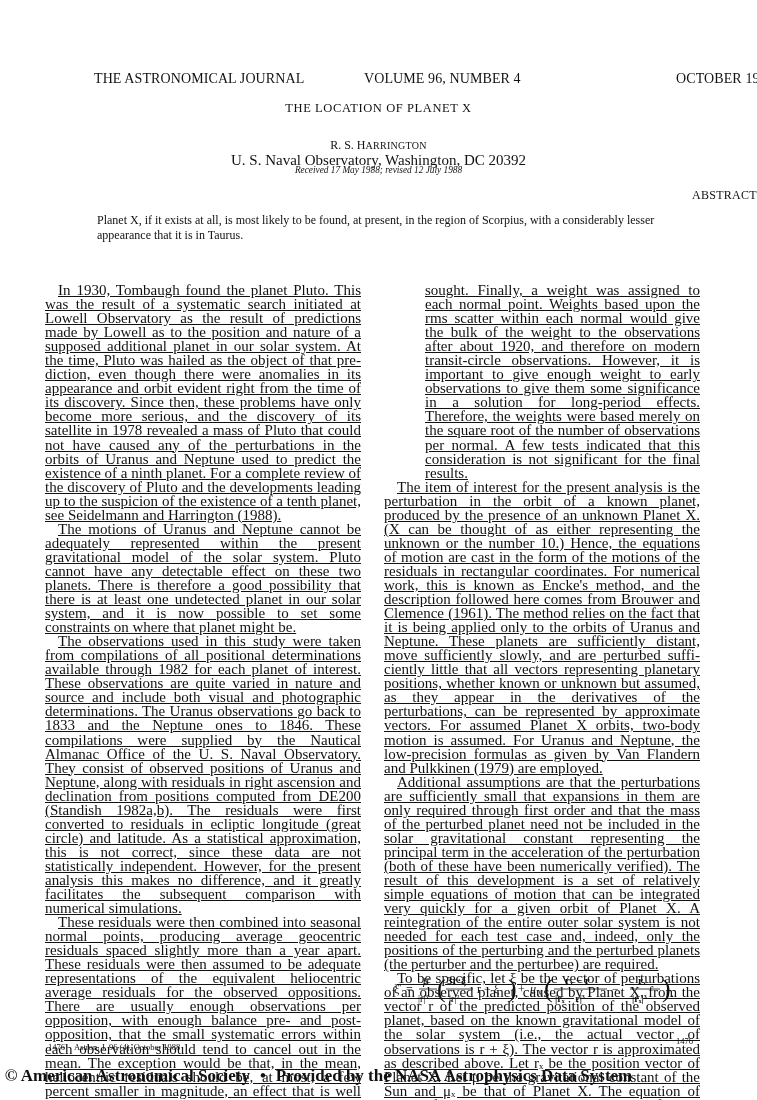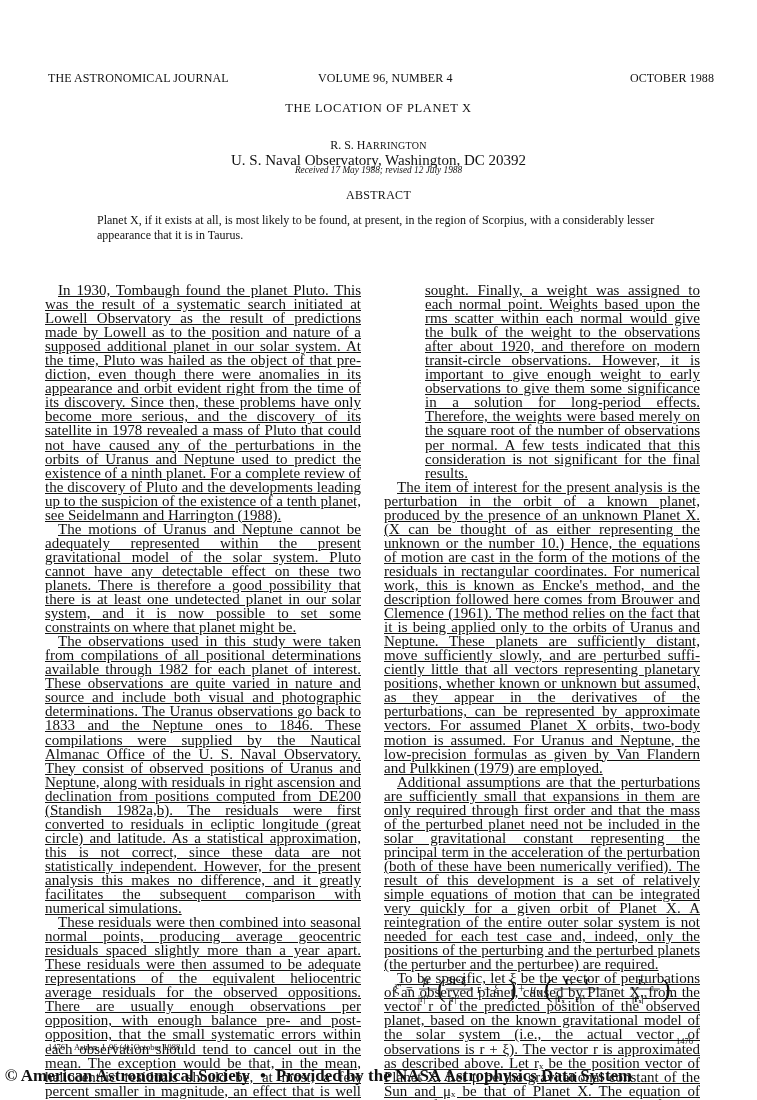--- a/index.html
+++ b/index.html
@@ -1,24 +1,24 @@
 <!DOCTYPE html>
 <html><head>
 <meta charset="utf-8">
 <style>
   html, body { margin: 0; padding: 0; background: #ffffff; }
   body { width: 757px; height: 1100px; position: relative; overflow: hidden; color: #111; font-family: "Liberation Serif", "DejaVu Serif", serif; }
   .abs { position: absolute; }
-  .running-head { top: 71px; font-size: 12px; letter-spacing: 0.1px; white-space: nowrap; }
+  .running-head { top: 71px; font-size: 14px; letter-spacing: 0.1px; white-space: nowrap; margin-left: 46px; }
   .title { top: 101px; left: 0; width: 757px; text-align: center; font-size: 12.5px; letter-spacing: 0.6px; }
   .author { top: 138px; left: 0; width: 757px; text-align: center; font-size: 12px; }
   .author .sc { font-size: 10px; letter-spacing: 0.3px; }
   .affil { top: 152px; left: 0; width: 757px; text-align: center; font-size: 15px; }
   .received { top: 165px; left: 0; width: 757px; text-align: center; font-size: 9.3px; font-style: italic; }
-  .abstract-h { top: 188px; left: 0; width: 757px; text-align: center; font-size: 12px; letter-spacing: 0.3px; }
+  .abstract-h { top: 188px; left: 0; width: 757px; text-align: right; font-size: 12px; letter-spacing: 0.3px; }
   .abstract-body { top: 213px; left: 97px; width: 570px; font-size: 12px; line-height: 14.5px; }
   .col { top: 283px; width: 316px; font-size: 15px; line-height: 14.05px; text-align: justify; hyphens: manual; text-decoration: underline; }
   .col p { margin: 0; text-indent: 13px; }
   .col p.noindent { text-indent: 0; margin-left: 41px; }
   .col-left { left: 45px; }
   .col-right { left: 384px; }
   .eq { top: 968px; left: 392px; width: 320px; height: 42px; font-size: 12px; }
   .eq svg { display: block; }
   .footer-left { top: 1036px; left: 48px; font-size: 8.5px; white-space: nowrap; margin-top: 6px; }
   .footer-left .pg { margin-right: 9px; }

